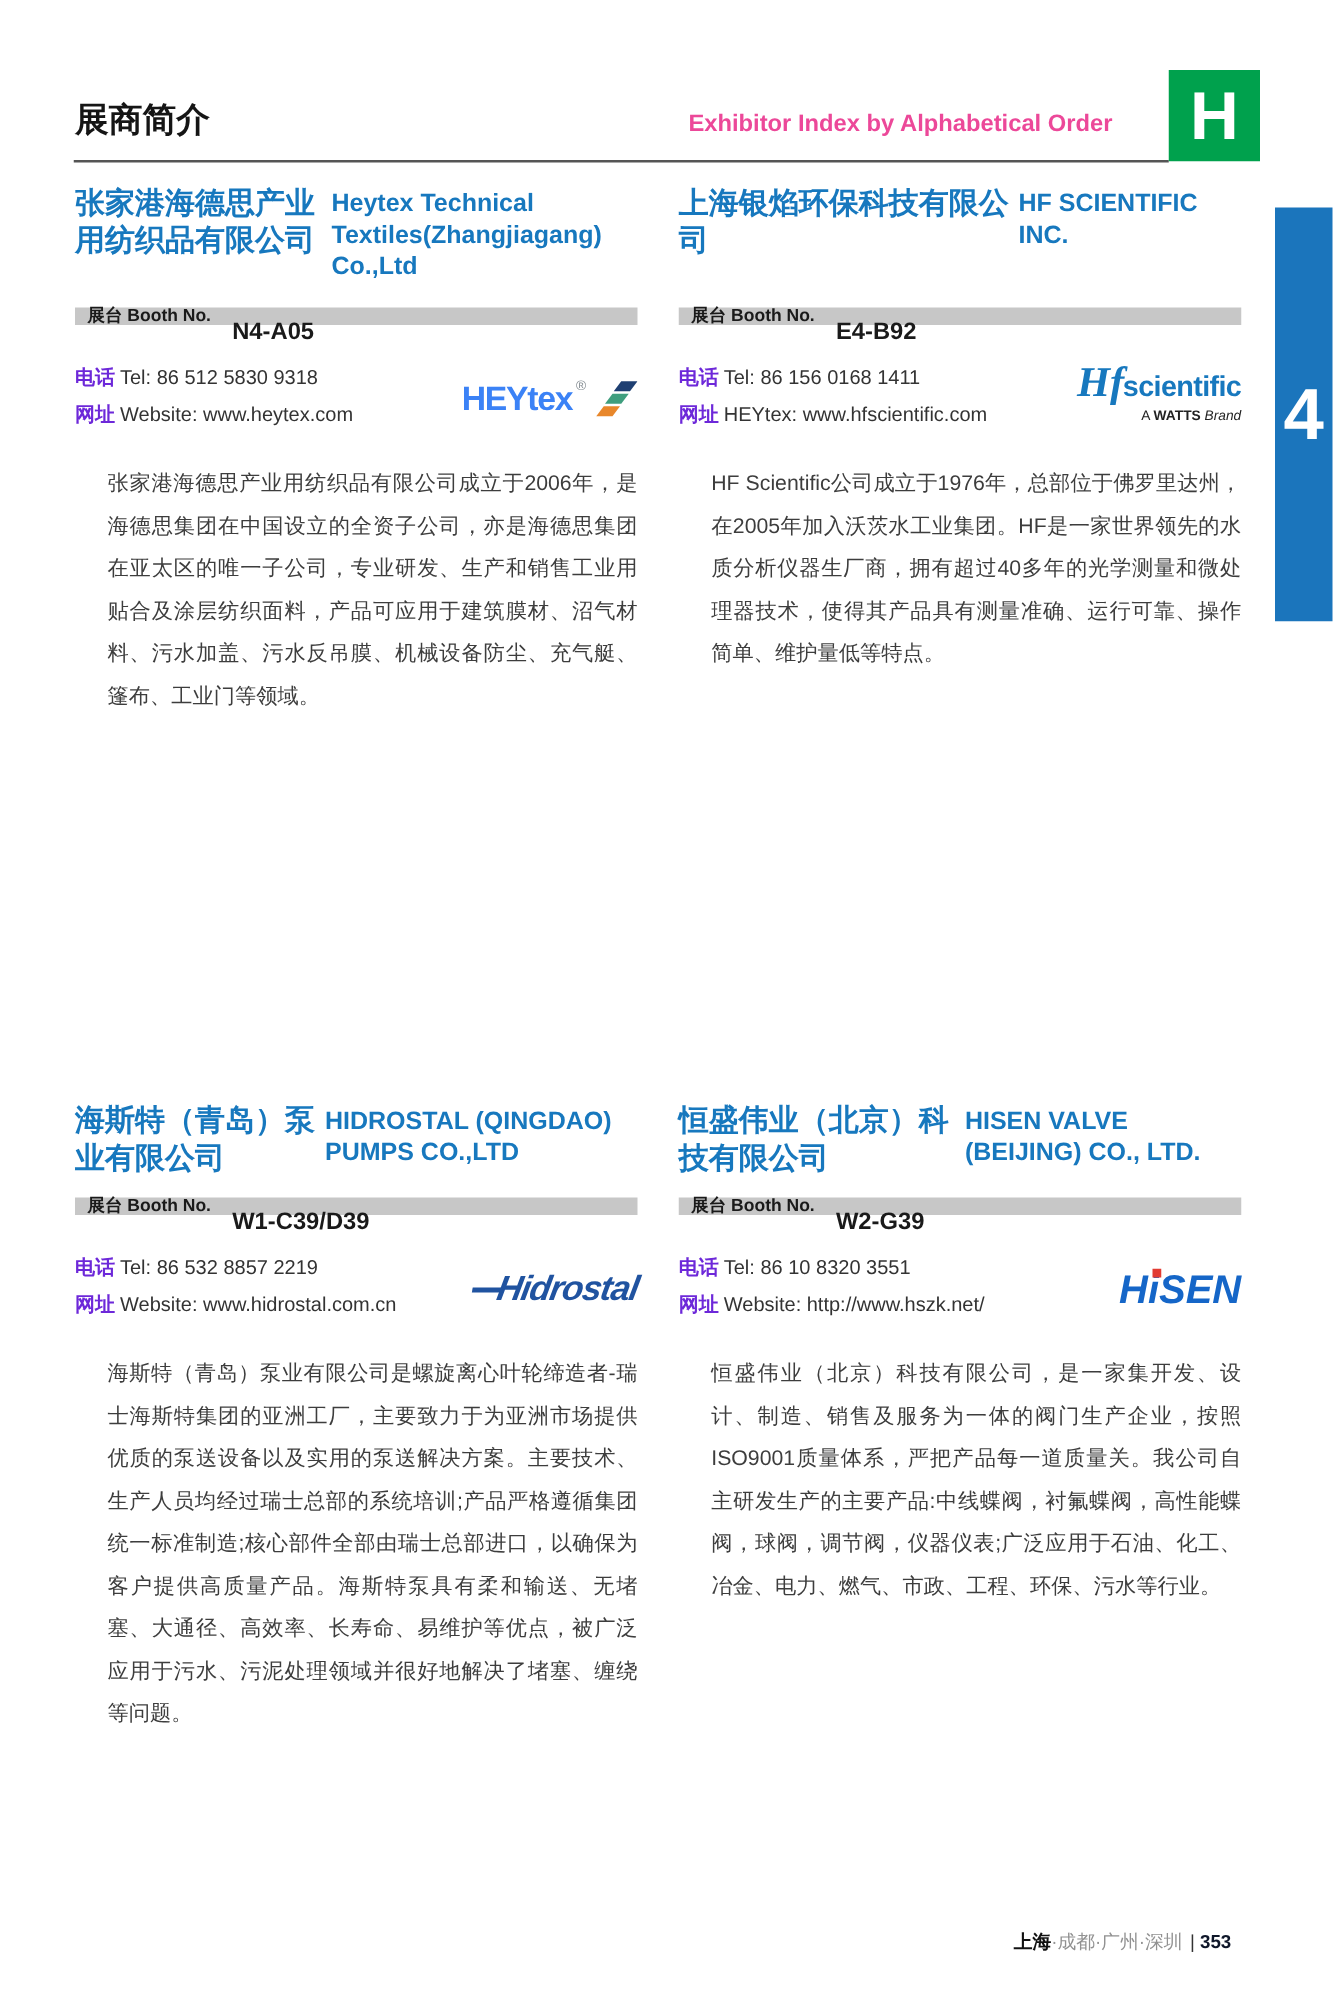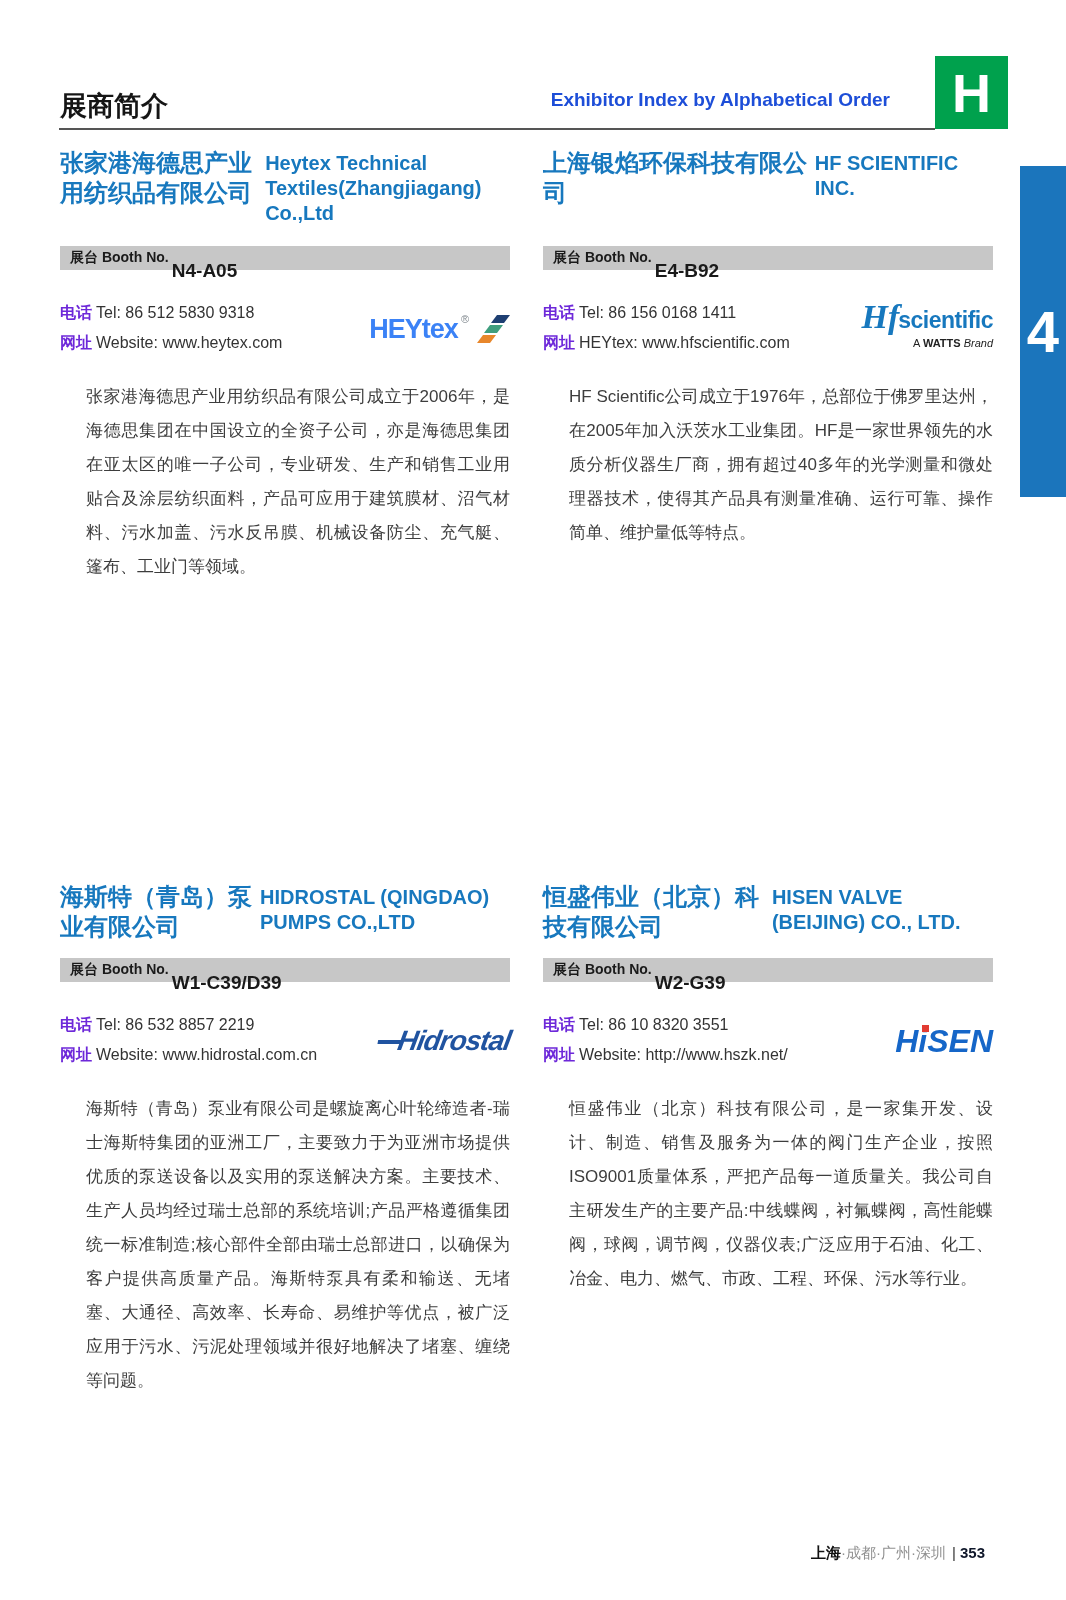--- a/index.html
+++ b/index.html
@@ -1,22 +1,22 @@
 <!DOCTYPE html>
 <html><head>
 <meta charset="utf-8">
 <style>
   html,body{margin:0;padding:0;}
   body{
     width:1066px;height:1600px;position:relative;background:#ffffff;
     font-family:"Liberation Sans",sans-serif;color:#3d3d3d;overflow:hidden;
   }
   
-  .header-cn{position:absolute;left:60px;top:88px;font-size:27px;font-weight:bold;color:#151515;}
-  .header-en{position:absolute;top:89px;right:176px;font-size:19px;font-weight:bold;color:#1d4ed8;}
+  .header-cn{position:absolute;left:60px;top:78px;font-size:27px;font-weight:bold;color:#151515;}
+  .header-en{position:absolute;top:89px;right:176px;font-size:19px;font-weight:bold;color:#ec4899;}
   .header-line{position:absolute;left:59px;top:128px;width:876px;height:2px;background:#555;}
   .letter-box{
     position:absolute;left:935px;top:56px;width:73px;height:73px;background:#00A14D;
     color:#fff;display:flex;align-items:center;justify-content:center;
     font-size:54px;font-weight:bold;
   }
   
   .side-tab{
     position:absolute;left:1020px;top:166px;width:46px;height:331px;background:#1B75BC;
     color:#fff;display:flex;align-items:center;justify-content:center;
@@ -26,21 +26,21 @@
   .entry{position:absolute;width:450px;}
   #entry1{left:60px;top:148px;}
   #entry2{left:543px;top:148px;}
   #entry3{left:60px;top:882px;}
   #entry4{left:543px;top:882px;}
   .titles{display:flex;flex-direction:row;justify-content:flex-end;box-sizing:border-box;padding-bottom:10px;}
   .row1 .titles{min-height:98px;}
   .row2 .titles{min-height:76px;}
   .name-cn{font-size:24px;font-weight:bold;color:#1778BE;line-height:30px;}
   .name-en{font-size:20px;font-weight:bold;color:#1778BE;line-height:25px;margin-top:3px;}
-  .booth{height:24px;background:#C7C7C7;display:flex;align-items:center;padding-left:10px;gap:3px;}
+  .booth{height:14px;background:#C7C7C7;display:flex;align-items:center;padding-left:10px;gap:17px;}
   .booth-label{font-size:14px;font-weight:bold;color:#1a1a1a;}
   .booth-no{font-size:19px;font-weight:bold;color:#1a1a1a;margin-top:25px;}
   .contact{margin-top:28px;position:relative;height:62px;}
   .contact-row{font-size:16px;color:#333;line-height:30px;white-space:nowrap;}
   .contact-label{font-weight:bold;color:#6d28d9;margin-right:4px;}
   .logo{position:absolute;right:0;top:0;height:62px;display:flex;align-items:center;}
   .desc{margin-top:20px;font-size:17px;line-height:34px;text-align:justify;color:#3d3d3d;margin-left:26px;}
   
   .heytex-wrap{display:flex;align-items:center;gap:3px;}
   .heytex-text{color:#3b82f6;font-size:27px;font-weight:bold;letter-spacing:-1px;}

